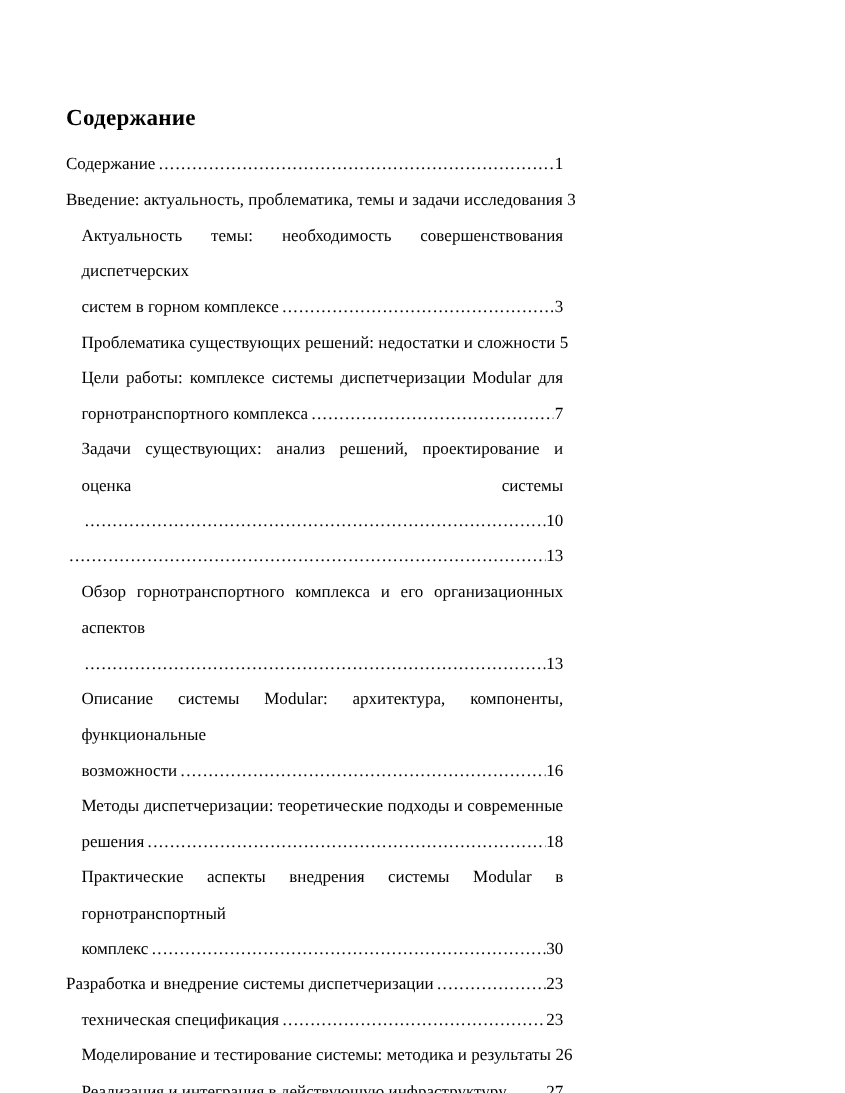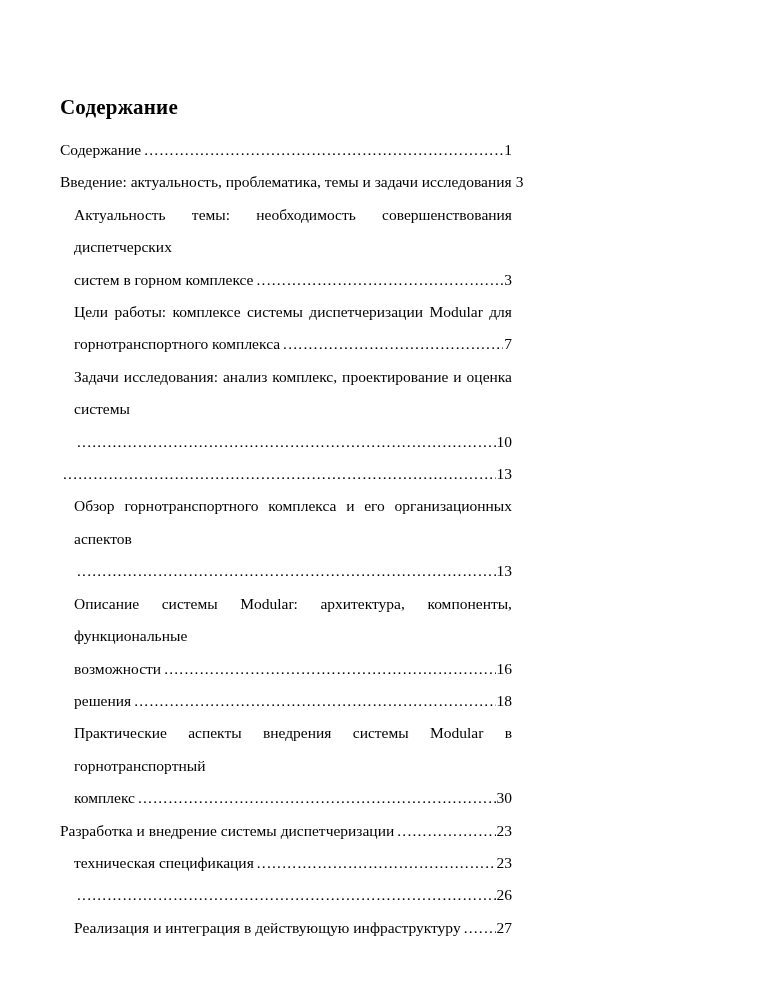--- a/index.html
+++ b/index.html
@@ -93,29 +93,36 @@
       </div>
       <div class="toc-entry level-2">
         <div class="toc-line fill">Актуальность темы: необходимость совершенствования диспетчерских</div>
         <div class="toc-line last">
           <span class="t">систем в горном комплексе</span>
           <span class="leader"></span>
           <span class="pg">3</span>
         </div>
       </div>
       <div class="toc-entry level-2">
+        <div class="toc-line last">
+          <span class="t">Проблематика существующих решений: недостатки и сложности</span>
+          <span class="leader"></span>
+          <span class="pg">5</span>
+        </div>
+      </div>
+      <div class="toc-entry level-2">
         <div class="toc-line fill">Цели работы: комплексе системы диспетчеризации Modular для</div>
         <div class="toc-line last">
           <span class="t">горнотранспортного комплекса</span>
           <span class="leader"></span>
           <span class="pg">7</span>
         </div>
       </div>
       <div class="toc-entry level-2">
-        <div class="toc-line fill">Задачи исследования: анализ комплекс, проектирование и оценка системы</div>
+        <div class="toc-line fill">Задачи существующих: анализ решений, проектирование и оценка системы</div>
         <div class="toc-line last">
           <span class="t"></span>
           <span class="leader"></span>
           <span class="pg">10</span>
         </div>
       </div>
       <div class="toc-entry level-1">
         <div class="toc-line last">
           <span class="leader"></span>
           <span class="pg">13</span>
@@ -131,20 +138,21 @@
       </div>
       <div class="toc-entry level-2">
         <div class="toc-line fill">Описание системы Modular: архитектура, компоненты, функциональные</div>
         <div class="toc-line last">
           <span class="t">возможности</span>
           <span class="leader"></span>
           <span class="pg">16</span>
         </div>
       </div>
       <div class="toc-entry level-2">
+        <div class="toc-line fill">Методы диспетчеризации: теоретические подходы и современные</div>
         <div class="toc-line last">
           <span class="t">решения</span>
           <span class="leader"></span>
           <span class="pg">18</span>
         </div>
       </div>
       <div class="toc-entry level-2">
         <div class="toc-line fill">Практические аспекты внедрения системы Modular в горнотранспортный</div>
         <div class="toc-line last">
           <span class="t">комплекс</span>
@@ -161,20 +169,21 @@
       </div>
       <div class="toc-entry level-2">
         <div class="toc-line last">
           <span class="t">техническая спецификация</span>
           <span class="leader"></span>
           <span class="pg">23</span>
         </div>
       </div>
       <div class="toc-entry level-2">
         <div class="toc-line last">
+          <span class="t">Моделирование и тестирование системы: методика и результаты</span>
           <span class="leader"></span>
           <span class="pg">26</span>
         </div>
       </div>
       <div class="toc-entry level-2">
         <div class="toc-line last">
           <span class="t">Реализация и интеграция в действующую инфраструктуру</span>
           <span class="leader"></span>
           <span class="pg">27</span>
         </div>

